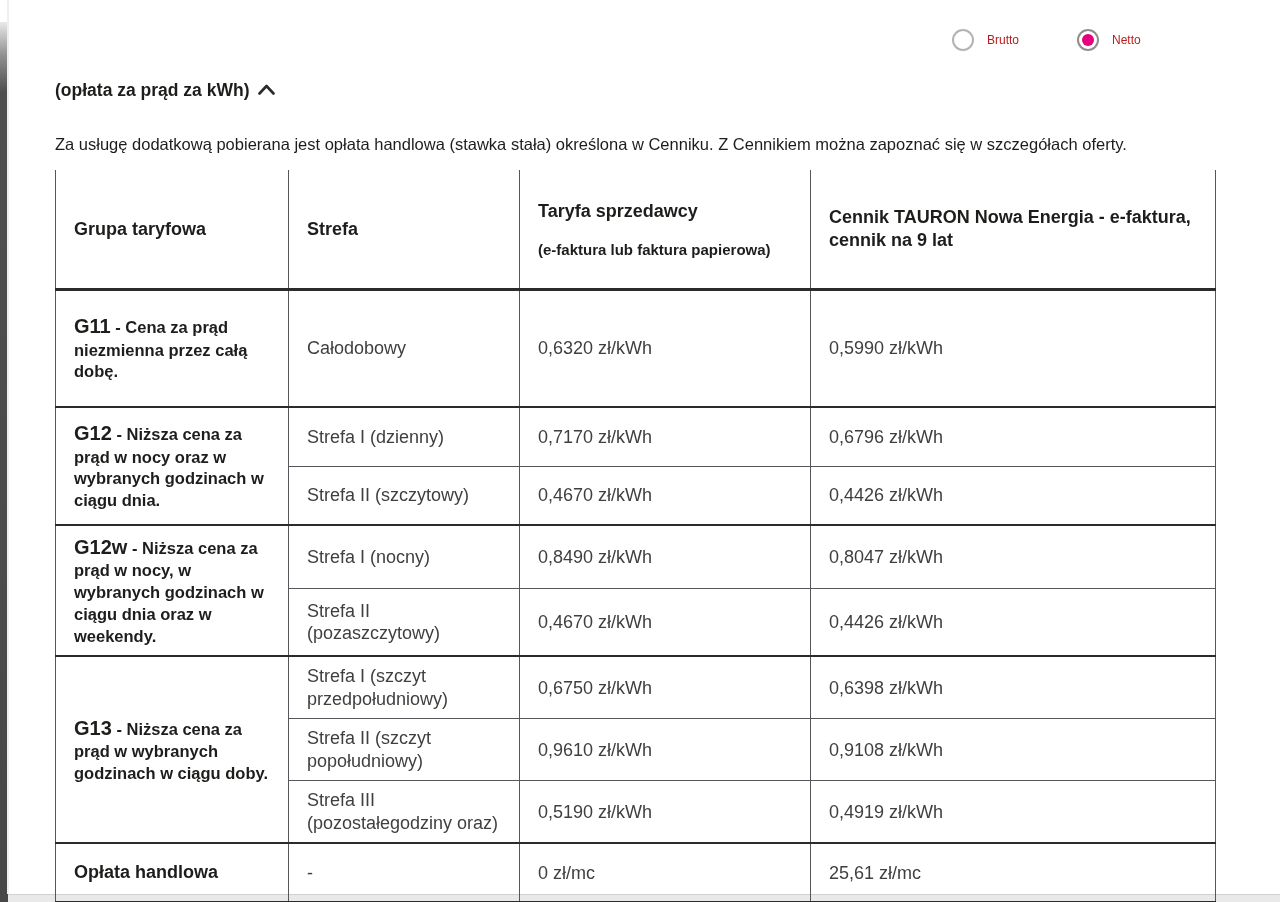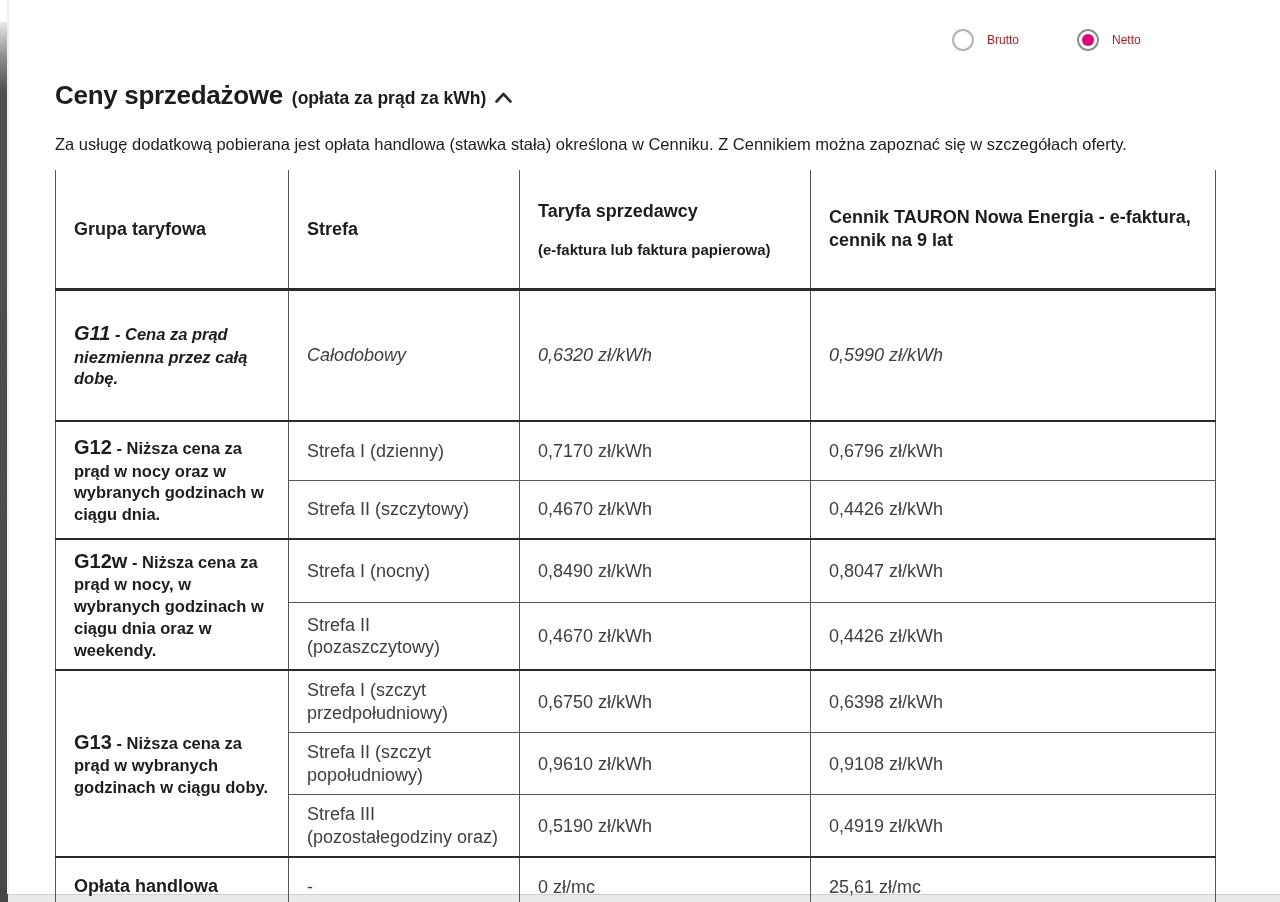--- a/index.html
+++ b/index.html
@@ -65,21 +65,21 @@
   }
   th, td {
     border-left:1px solid #55565a;
     vertical-align:middle;
     text-align:left;
     padding:8px 14px 8px 18px;
   }
   th:last-child, td:last-child { border-right:1px solid #55565a; }
   thead tr { height:119px; }
   tbody tr { height:59px; }
-  tbody tr.tall { height:132px;font-style:italic; }
+  tbody tr.tall { height:118px; }
   thead th { border-bottom:3px solid #2b2b2b; }
   tbody tr.group-start td { border-top:2px solid #2b2b2b; }
   tbody tr.sub-row td { border-top:1px solid #55565a; }
   tbody tr:last-child td { border-bottom:2px solid #2b2b2b; }
 
   .h-title { font-size:18px; font-weight:bold; line-height:1.25; }
   .h-sub { font-size:15px; font-weight:bold; margin-top:18px; }
 
   .col-group { line-height:1.32; padding-right:12px; }
   .g-code { font-size:20px; font-weight:bold; }
@@ -105,21 +105,20 @@
   </div>
   <div class="toggle-option">
     <span class="radio-circle checked">
       <span class="radio-dot" id="netto-dot" style="background: rgb(230, 0, 126);"></span>
     </span>
     <span class="toggle-label">Netto</span>
   </div>
 </div>
 
 <div class="section-head">
-  <span class="section-title">Ceny sprzedażowe</span>
   <span class="section-suffix">(opłata za prąd za kWh)</span>
   <button class="chevron-btn" aria-label="collapse">
     <svg width="17" height="11" viewBox="0 0 17 11">
       <polyline points="1.5,9.5 8.5,2 15.5,9.5" fill="none" stroke="#2b2b2b" stroke-width="2.6" stroke-linecap="round" stroke-linejoin="round"></polyline>
     </svg>
   </button>
 </div>
 
 <p class="section-desc">Za usługę dodatkową pobierana jest opłata handlowa (stawka stała) określona w Cenniku. Z Cennikiem można zapoznać się w szczegółach oferty.</p>
 

